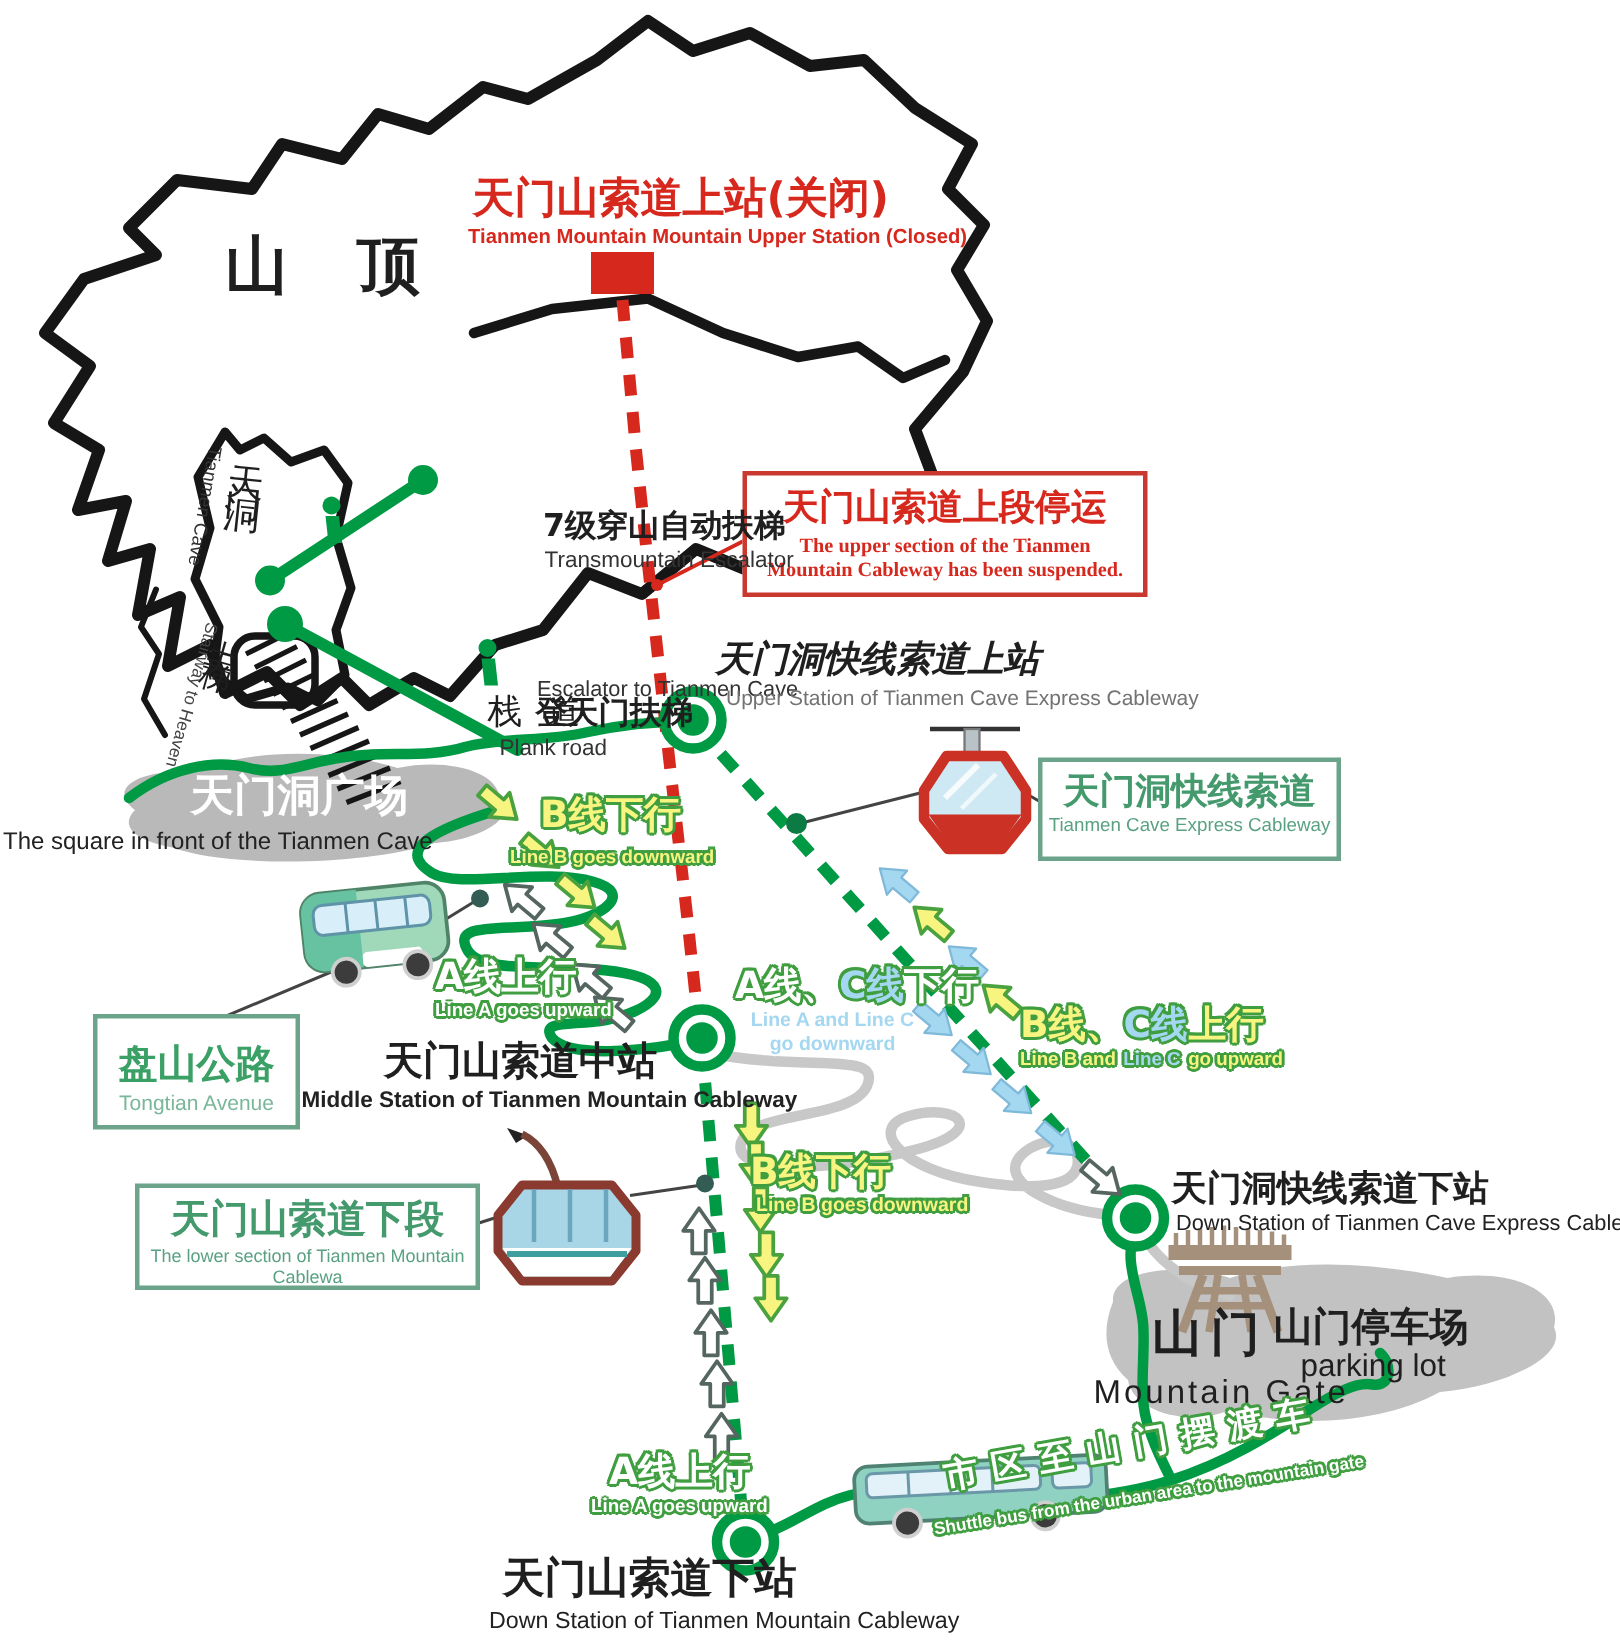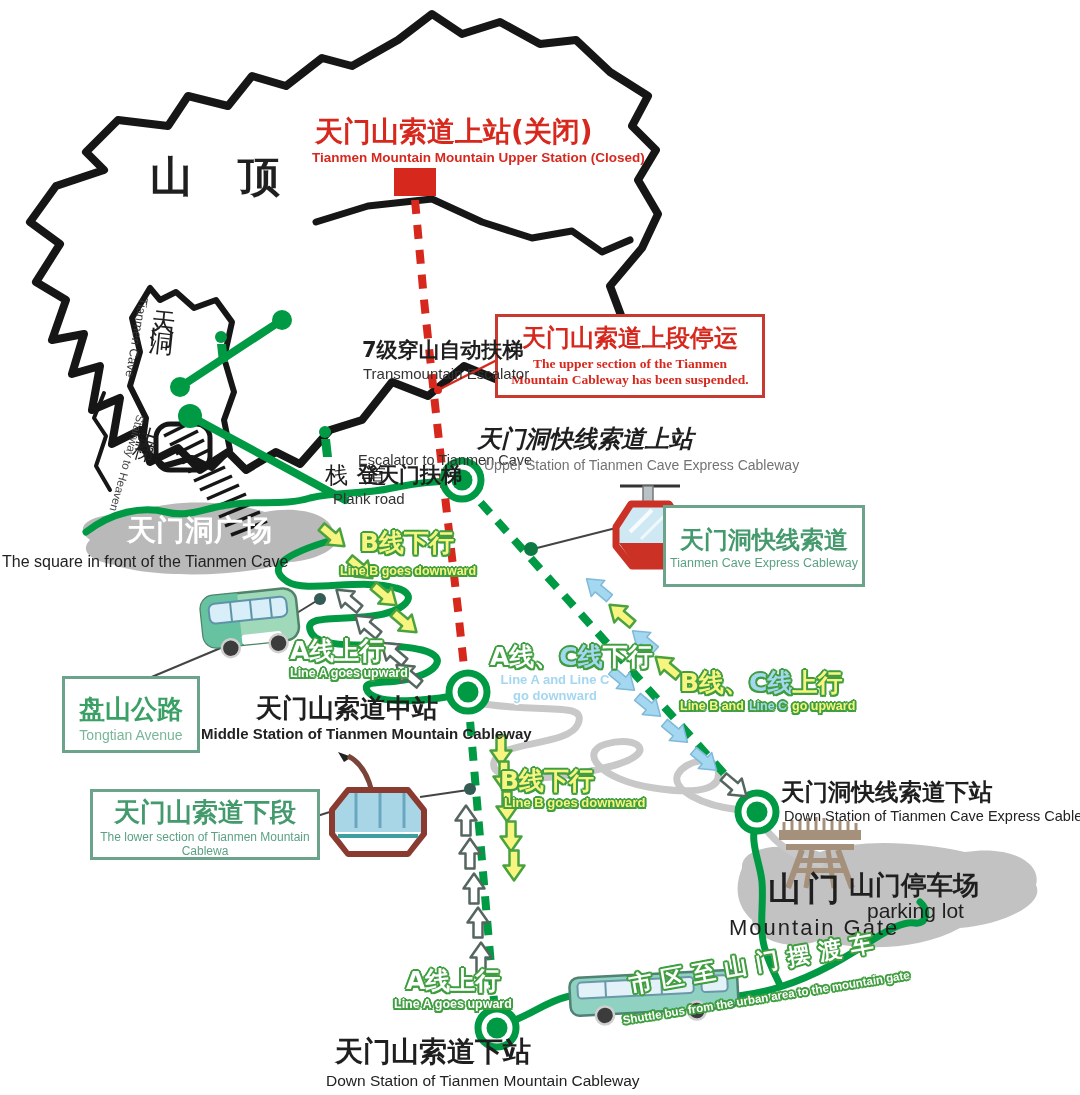--- a/index.html
+++ b/index.html
@@ -278,21 +278,21 @@
 <div class="lbl b white og sans" style="left:290px;top:666px;font-size:12.5px;z-index:6;">Line A goes upward</div>
 
 <div class="gbox" style="left:62px;top:676px;width:132px;height:58px;padding-top:13px;">
   <div class="b" style="font-size:26px;color:#3aa065;">盘山公路</div>
   <div class="sans" style="font-size:14px;color:#7ab699;">Tongtian Avenue</div>
 </div>
 
 <div class="lbl b" style="left:256px;top:694px;font-size:26px;">天门山索道中站</div>
 <div class="lbl b sans" style="left:201px;top:725px;font-size:15px;color:#222;">Middle Station of Tianmen Mountain Cableway</div>
 
-<div class="gbox" style="left:663px;top:505px;width:196px;height:60px;padding-top:16px;">
+<div class="gbox" style="left:692px;top:505px;width:196px;height:60px;padding-top:3px;">
   <div class="b gtxt" style="font-size:24px;">天门洞快线索道</div>
   <div class="gsub sans" style="font-size:12.5px;">Tianmen Cave Express Cableway</div>
 </div>
 
 <div class="lbl b og" style="left:490px;top:643px;font-size:25px;z-index:6;">
   <span class="white">A线、</span><span class="blue">C线</span><span class="white">下行</span>
 </div>
 <div class="lbl b blue ogw sans" style="left:475px;top:672px;width:160px;text-align:center;white-space:normal;font-size:13px;line-height:16px;z-index:6;">
   <div>Line A and Line C</div>
   <div>go downward</div>

